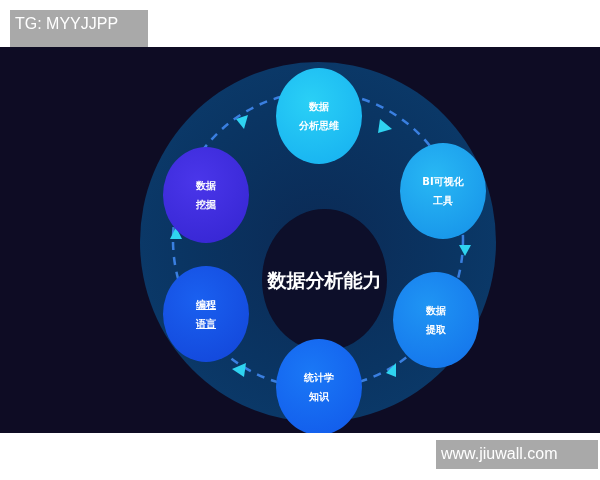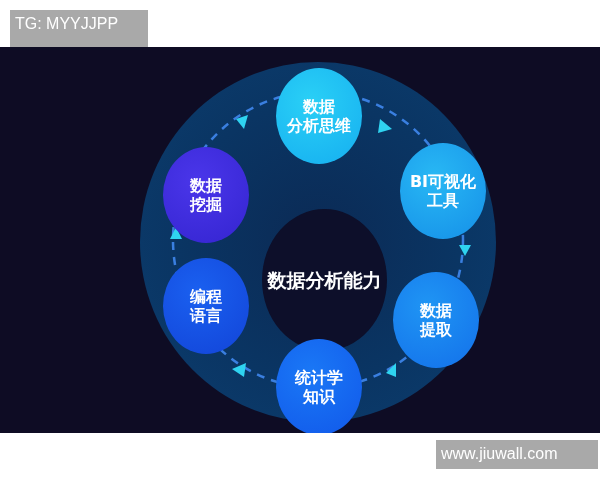--- a/index.html
+++ b/index.html
@@ -6,21 +6,21 @@
   body{width:600px;height:480px;background:#ffffff;position:relative;overflow:hidden;font-family:"DejaVu Sans",sans-serif;}
   .watermark{position:absolute;background:#a9a9a9;color:#ffffff;font-family:"Liberation Sans",sans-serif;font-size:16px;line-height:28px;padding:0 5px;}
   #wm-top{left:10px;top:10px;height:40px;width:128px;}
   #wm-bottom{left:436px;top:440px;height:29px;width:152px;}
   .panel{position:absolute;left:0;top:47px;width:600px;height:386px;background:#0e0c24;overflow:hidden;}
   .outer{position:absolute;left:140px;top:15px;width:356px;height:360px;border-radius:50%;
     background:radial-gradient(circle at 50% 50%, #0b2a55 0%, #0a3563 55%, #0b3a6a 80%, #0a2f5a 100%);}
   .center{position:absolute;left:262px;top:162px;width:125px;height:142px;border-radius:50%;background:#0d0f2a;
     display:flex;flex-direction:row;align-items:center;justify-content:center;color:#fff;font-weight:bold;font-size:19px;line-height:28px;}
   .node{position:absolute;width:86px;height:96px;border-radius:50%;display:flex;flex-direction:column;align-items:center;justify-content:center;
-    color:#ffffff;font-weight:bold;font-size:16px;line-height:19px;text-align:center;}
+    color:#ffffff;font-weight:bold;font-size:10px;line-height:19px;text-align:center;}
   svg.ring{position:absolute;left:0;top:0;}
 </style>
 </head>
 <body>
 
 <div class="watermark" id="wm-top">TG: MYYJJPP</div>
 
 <div class="panel">
   <div class="outer"></div>
 
@@ -55,21 +55,21 @@
   <div class="node" style="left:393px;top:225px;background:radial-gradient(circle at 40% 35%,#1f95f4,#1370ea);">
     <span>数据</span>
     <span>提取</span>
   </div>
 
   <div class="node" style="left:276px;top:292px;background:radial-gradient(circle at 40% 35%,#1a78f6,#1158ea);">
     <span>统计学</span>
     <span>知识</span>
   </div>
 
-  <div class="node" style="left:163px;top:211px;background:radial-gradient(circle at 40% 35%,#1a60f0,#1244d8);">
+  <div class="node" style="left:163px;top:219px;background:radial-gradient(circle at 40% 35%,#1a60f0,#1244d8);text-decoration:underline;">
     <span>编程</span>
     <span>语言</span>
   </div>
 
   <div class="node" style="left:163px;top:100px;background:radial-gradient(circle at 40% 35%,#4a36ea,#3424d0);">
     <span>数据</span>
     <span>挖掘</span>
   </div>
 </div>
 

